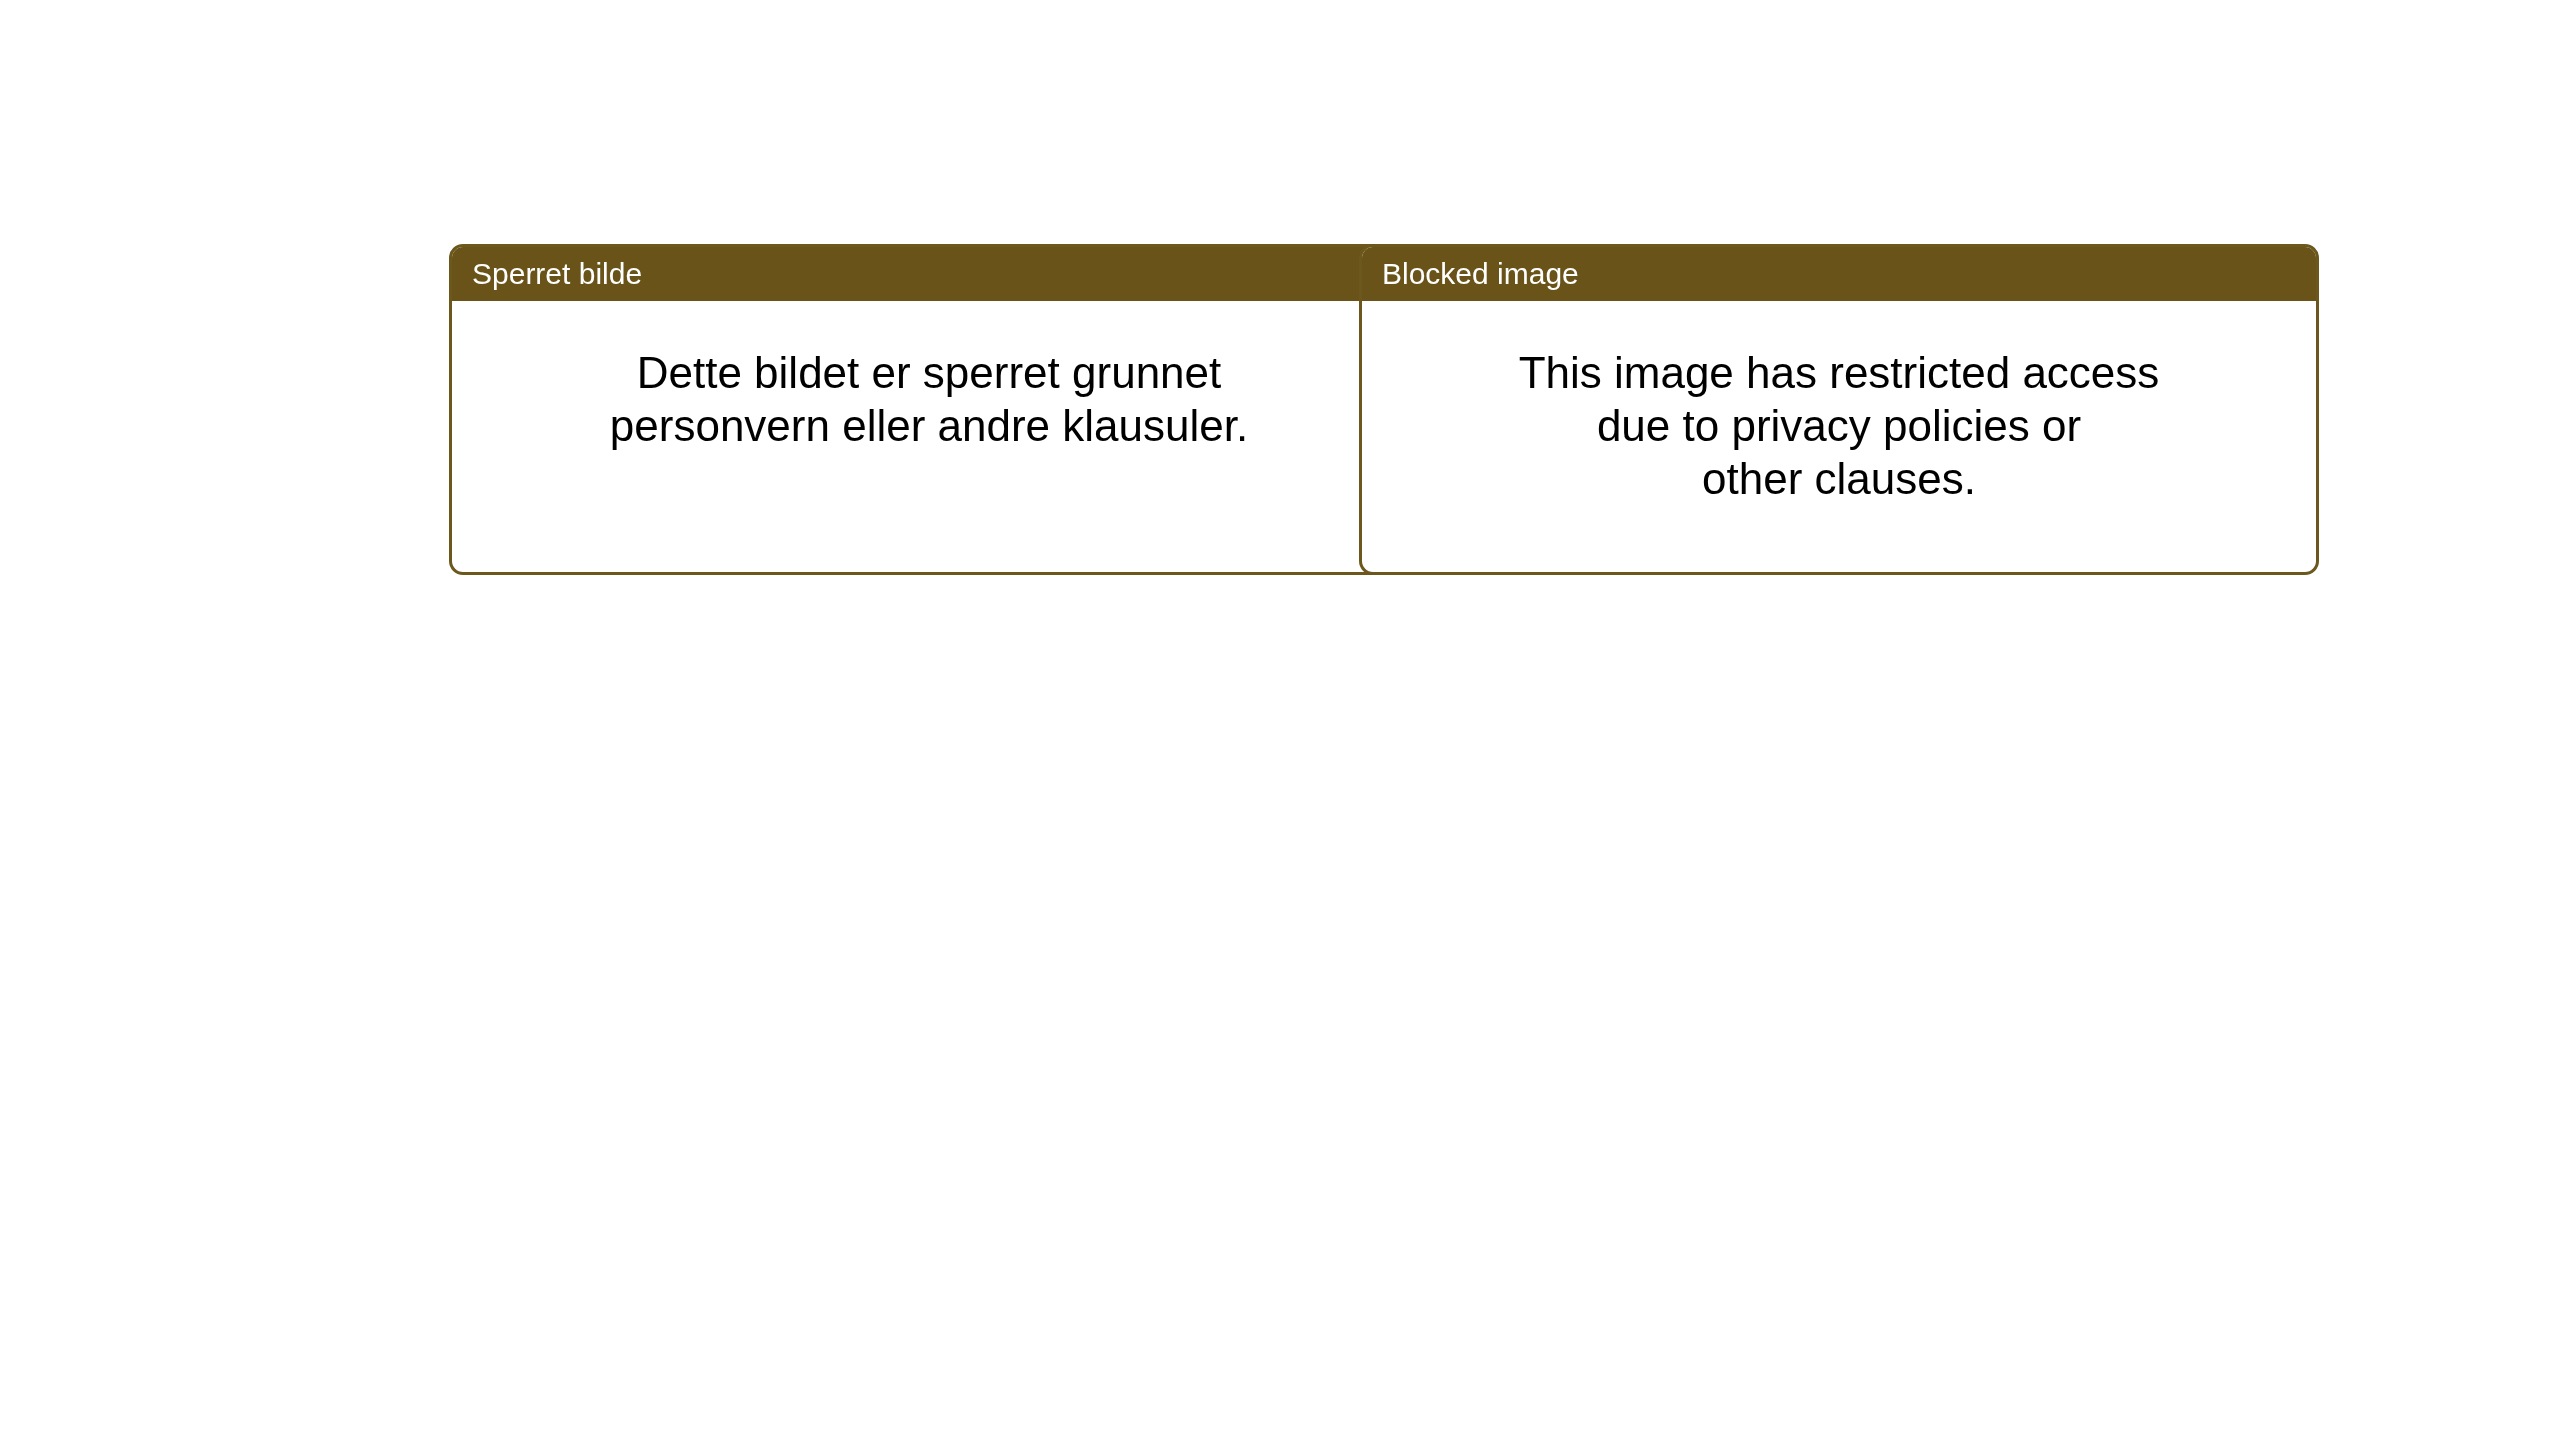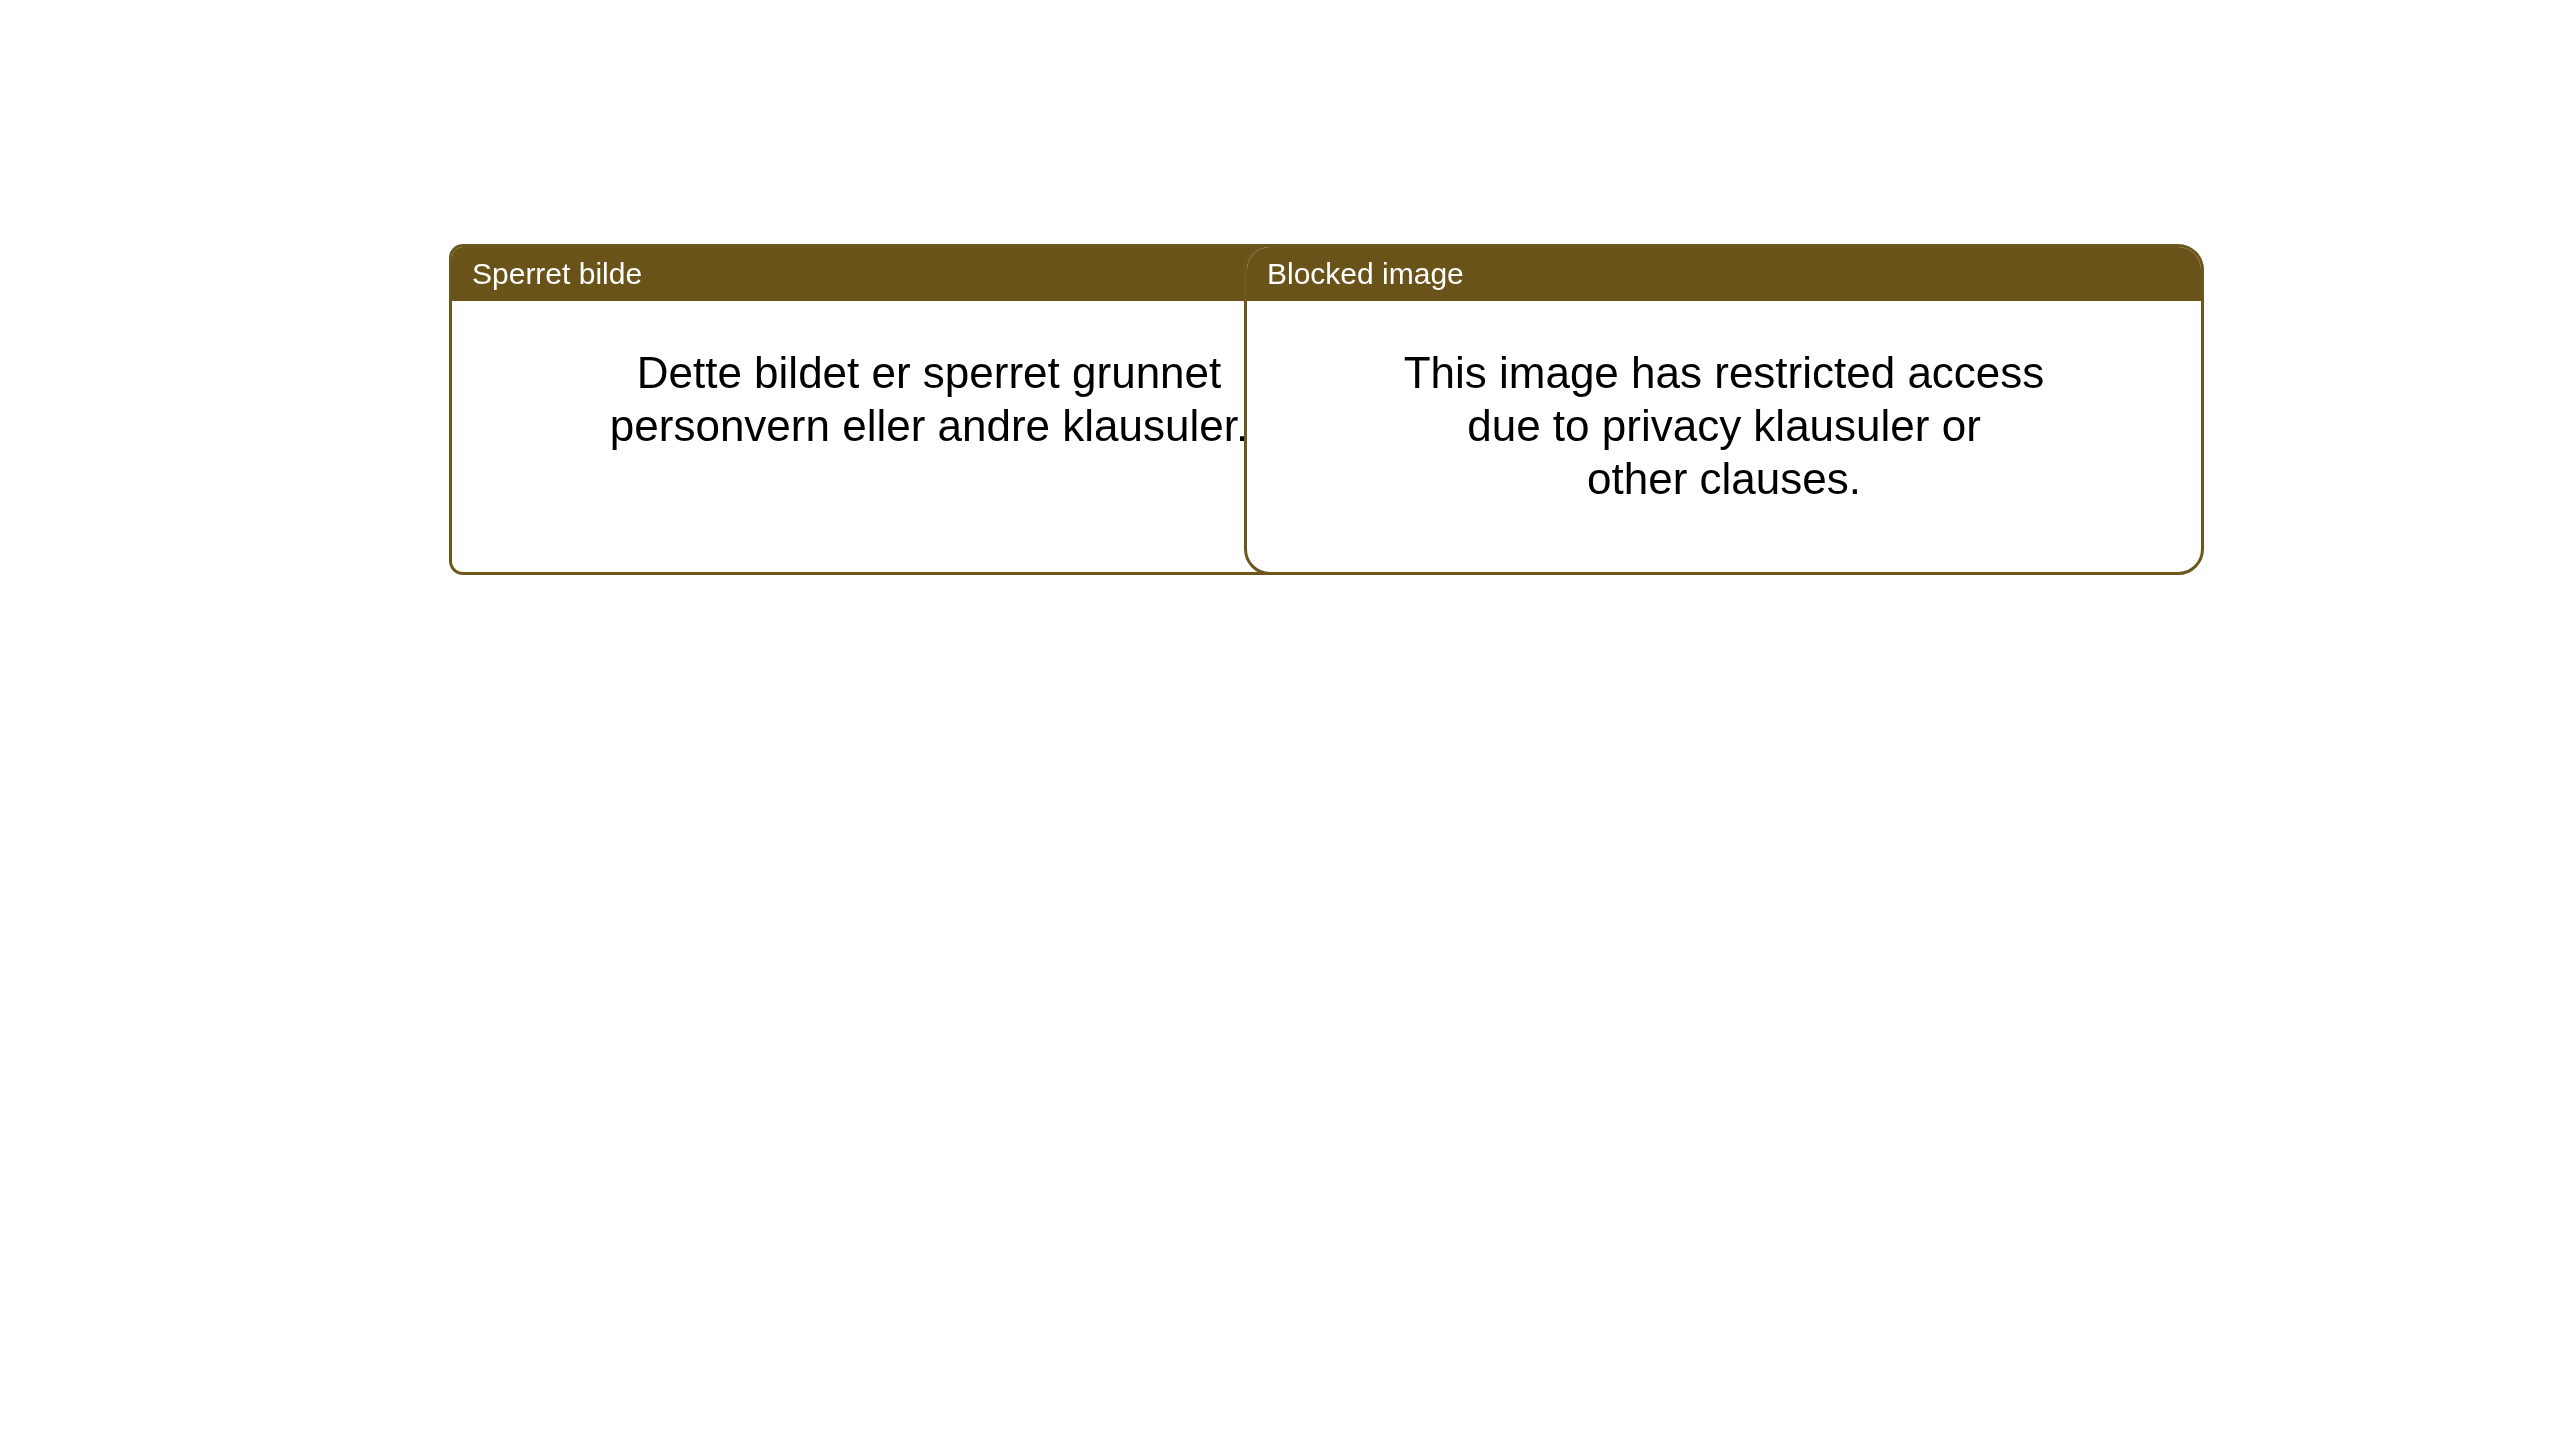--- a/index.html
+++ b/index.html
@@ -19,21 +19,21 @@
     top: 244px;
     width: 960px;
     height: 331px;
     box-sizing: border-box;
     background: #ffffff;
     border: 3px solid var(--card-border-color, #6C571D);
     border-radius: 14px;
     overflow: hidden;
   }
   .card.card-no { left: 449px; }
-  .card.card-en { left: 1244px; border-radius: 26px; }
+  .card.card-en { left: 1359px; }
   .card-header {
     height: 54px;
     background: var(--header-background, #6A5318);
     color: var(--header-text-color, #ffffff);
     font-size: 30px;
     line-height: 54px;
     padding: 0 20px;
     white-space: nowrap;
     overflow: hidden;
   }
@@ -55,15 +55,15 @@
   </div>
   <div class="card-body">Dette bildet er sperret grunnet
 personvern eller andre klausuler.</div>
 </div>
 
 <div class="card card-en">
   <div class="card-header">
     <span>Blocked image</span>
   </div>
   <div class="card-body">This image has restricted access
-due to privacy klausuler or
+due to privacy policies or
 other clauses.</div>
 </div>
 
 </body></html>

